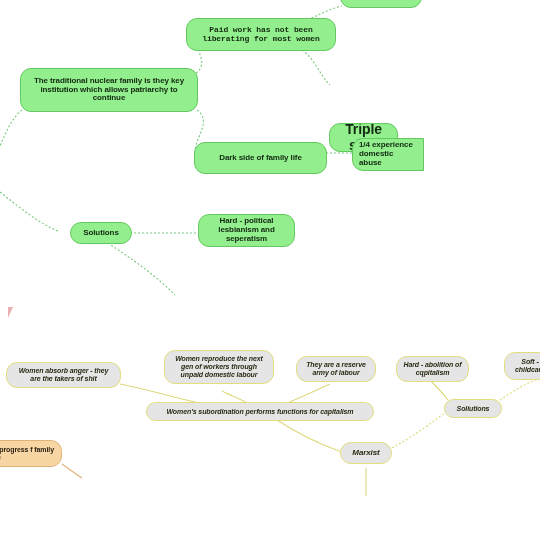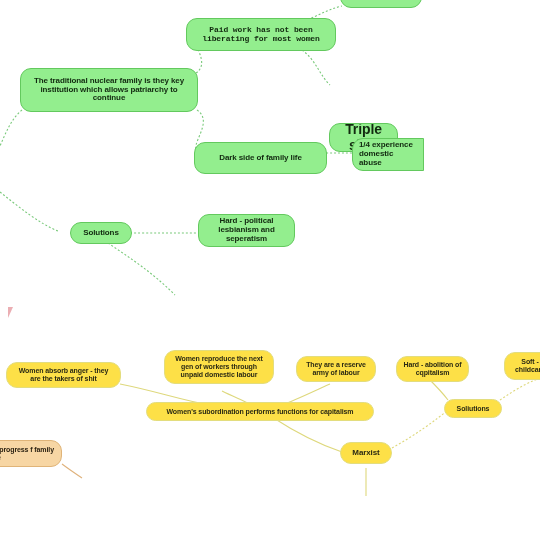--- a/index.html
+++ b/index.html
@@ -41,23 +41,24 @@
     padding: 3px 6px;
     z-index: 3;
     overflow: hidden;
   }
   .node.green {
     background: #93ee8e;
     border: 1px solid #63c95e;
     color: #122a10;
   }
   .node.yellow {
-    background: #fde047;
+    background: #e5e5e5;
     border: 1px solid #e3dd7e;
     color: #2b2a14;
+    font-style: italic;
   }
   .node.orange {
     background: #f7d6a4;
     border: 1px solid #e0b478;
     color: #2d2313;
   }
   .node span {
     display: block;
     width: 100%;
   }

